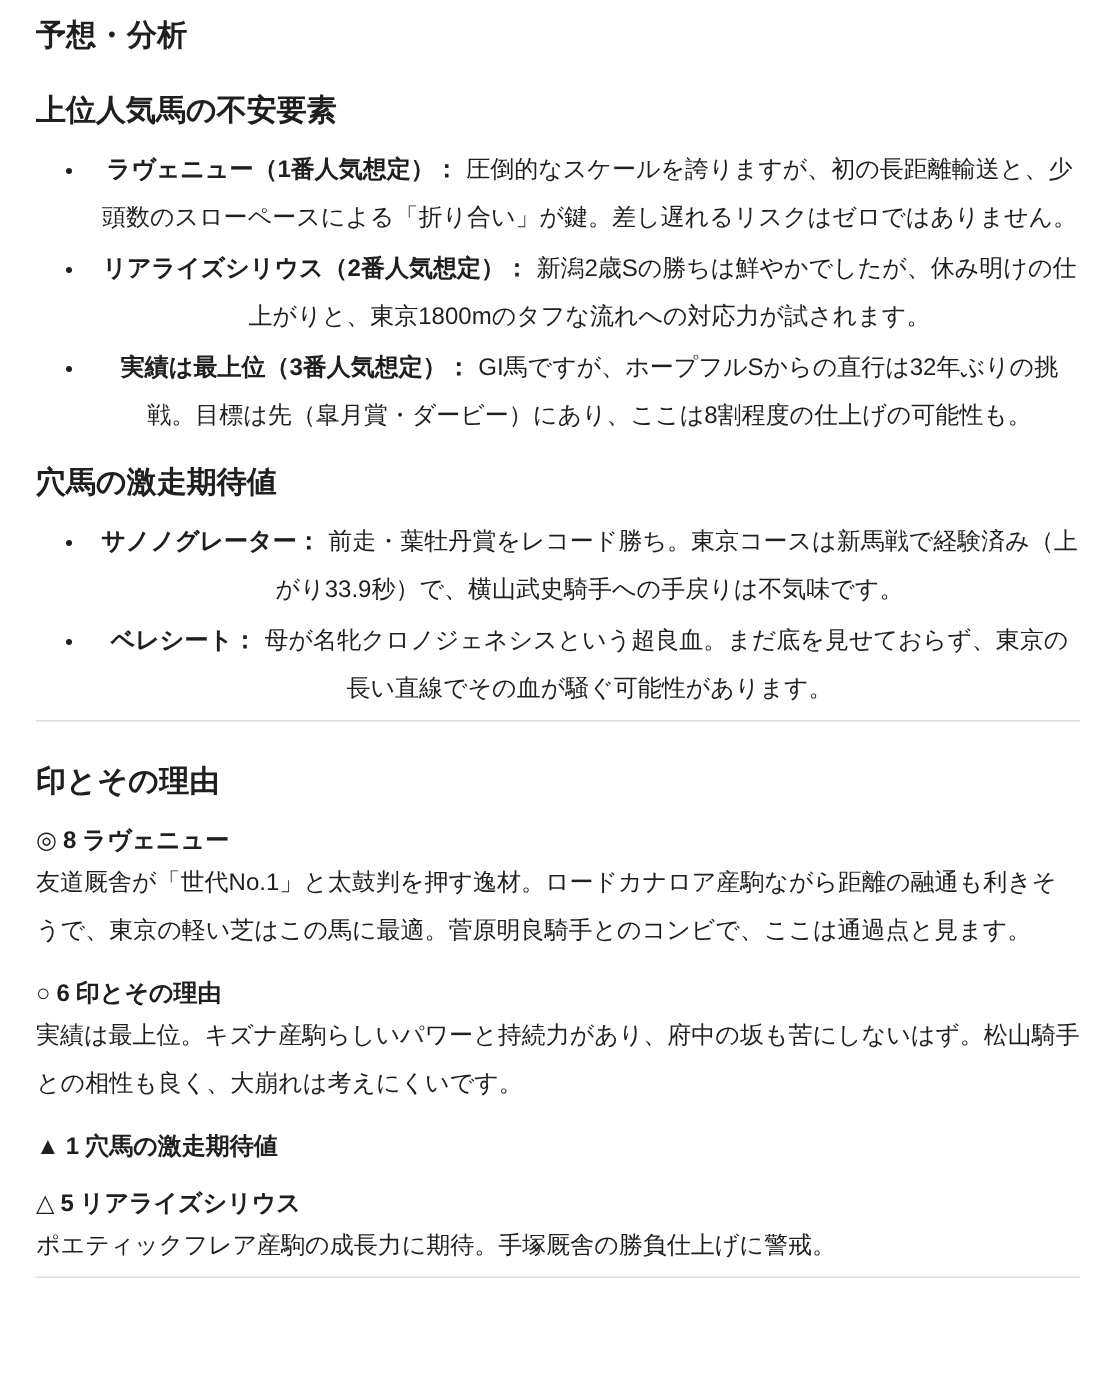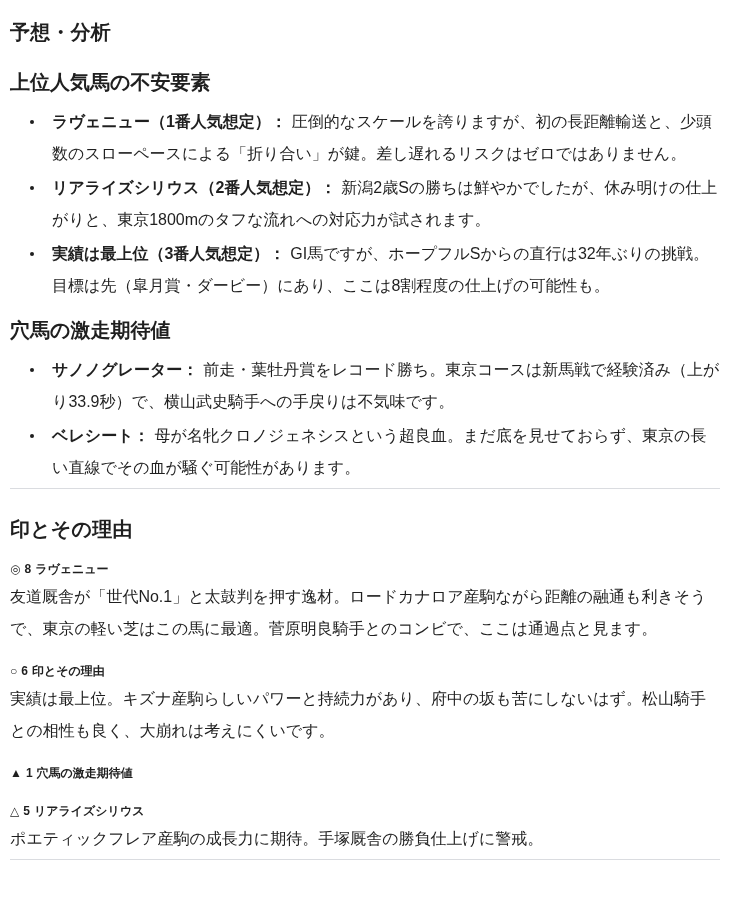--- a/index.html
+++ b/index.html
@@ -7,21 +7,21 @@
     width: 740px; height: 923px;
     background: #ffffff;
     overflow: hidden;
   }
   body {
     font-family: "Liberation Sans", "DejaVu Sans", sans-serif;
     color: #1f1f1f;
     font-size: 16px;
     line-height: 32px;
   }
-  .doc { padding: 10px 20px 0 10px; margin-top: 8px; }
+  .doc { padding: 10px 20px 0 24px; }
 
   .h-main {
     font-size: 20px;
     line-height: 28px;
     font-weight: 700;
     letter-spacing: .2px;
   }
   .h-main.second { margin-top: 26px; }
 
   .h-sub {
@@ -29,20 +29,21 @@
     line-height: 24px;
     font-weight: 700;
     margin-top: 24px;
   }
   .h-sub.tight { margin-top: 16px; }
 
   ul.bullets {
     list-style: none;
     margin-top: 12px;
     padding-left: 42px;
+    text-align: center;
   }
   ul.bullets li {
     position: relative;
     margin-bottom: 2px;
   }
   ul.bullets li .dot {
     position: absolute;
     left: -22px;
     top: 14px;
     width: 4px;
@@ -53,21 +54,21 @@
   .lead { font-weight: 700; margin-right: 5px; }
 
   hr.divider {
     border: none;
     border-top: 1px solid #dadce0;
     margin: 4px 0 0 0;
   }
 
   .entry { margin-top: 14px; }
   .entry-h {
-    font-size: 12px;
+    font-size: 16px;
     line-height: 24px;
     font-weight: 700;
   }
   .entry-h .mark { font-weight: 700; margin-right: 4px; }
   .entry-h .num { margin-right: 4px; }
   .entry-p { margin: 0; }
 </style>
 </head>
 <body>
 

